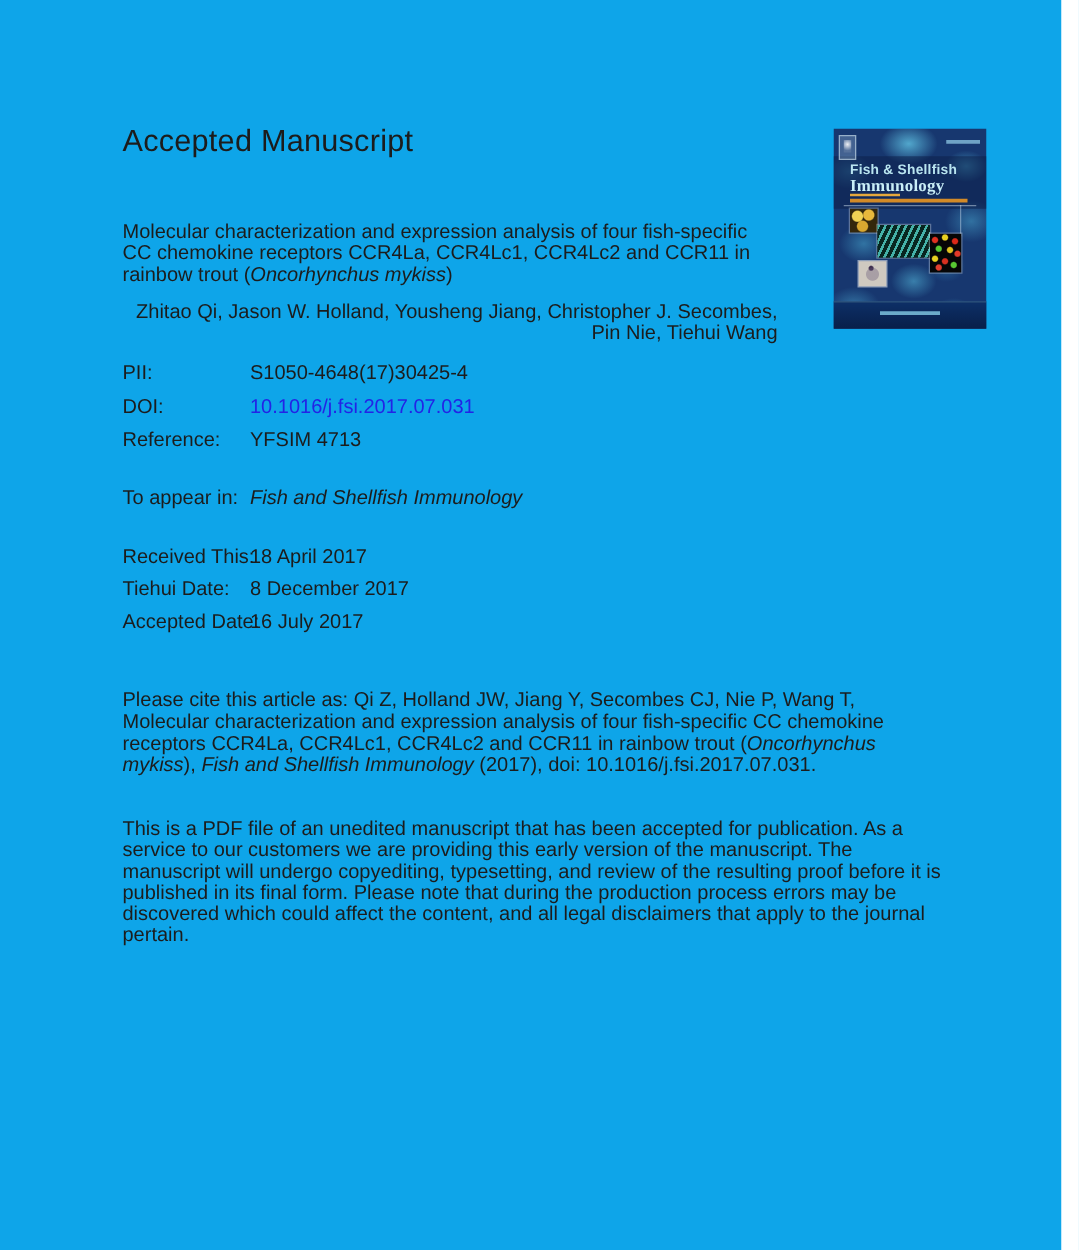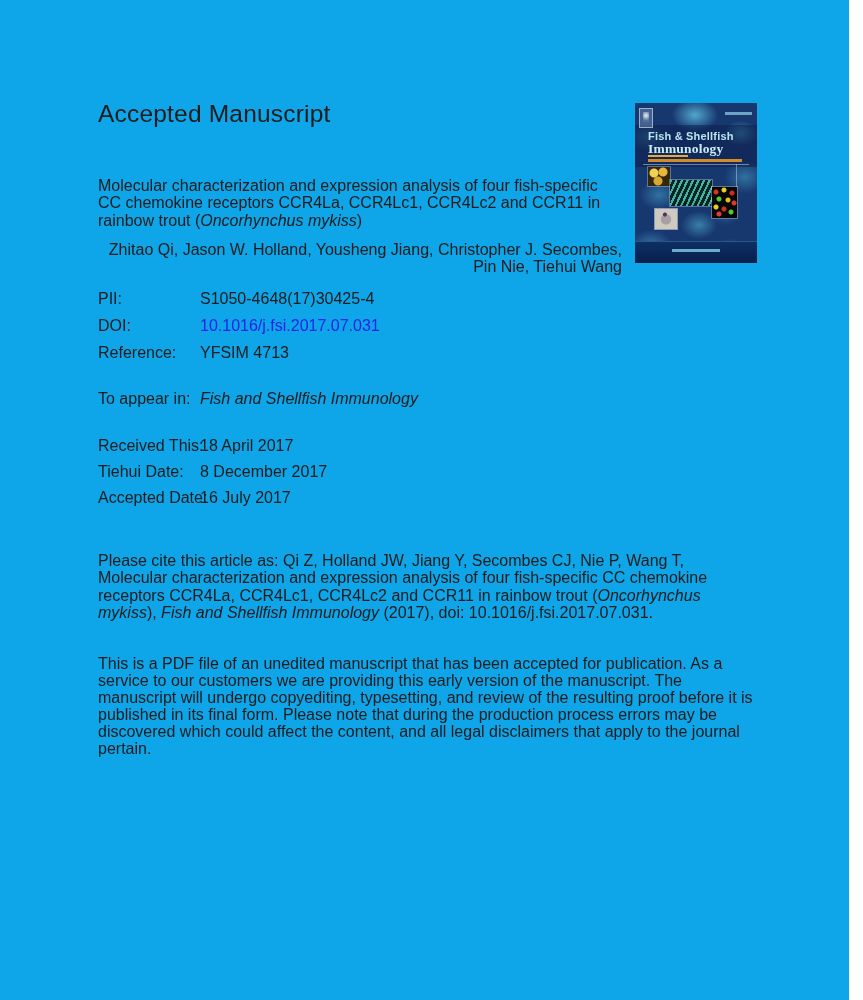--- a/index.html
+++ b/index.html
@@ -36,21 +36,21 @@
   .row-revised   { top: 463px; }
   .row-accepted  { top: 489px; }
   .doi-link { color: #2323e6; text-decoration: none; cursor: pointer; text-align: right; }
   .italic { font-style: italic; }
   .citation   { position: absolute; left: 98px; top: 552px; width: 654px; }
   .disclaimer { position: absolute; left: 98px; top: 655px; width: 656px; line-height: 17.1px; }
 
   
   .cover {
     position: absolute;
-    left: 635px;
+    left: 667px;
     top: 103px;
     width: 122px;
     height: 160px;
     background-color: #17376f;
     background-image:
       radial-gradient(ellipse 34px 24px at 60px 12px,  rgba(96,195,228,0.80), rgba(96,195,228,0) 68%),
       radial-gradient(ellipse 24px 18px at 106px 30px, rgba(80,180,215,0.60), rgba(80,180,215,0) 70%),
       radial-gradient(ellipse 26px 20px at 12px 34px,  rgba(70,160,200,0.45), rgba(70,160,200,0) 70%),
       radial-gradient(ellipse 28px 22px at 24px 92px,  rgba(70,165,205,0.55), rgba(70,165,205,0) 70%),
       radial-gradient(ellipse 30px 24px at 110px 74px, rgba(75,170,210,0.50), rgba(75,170,210,0) 70%),

